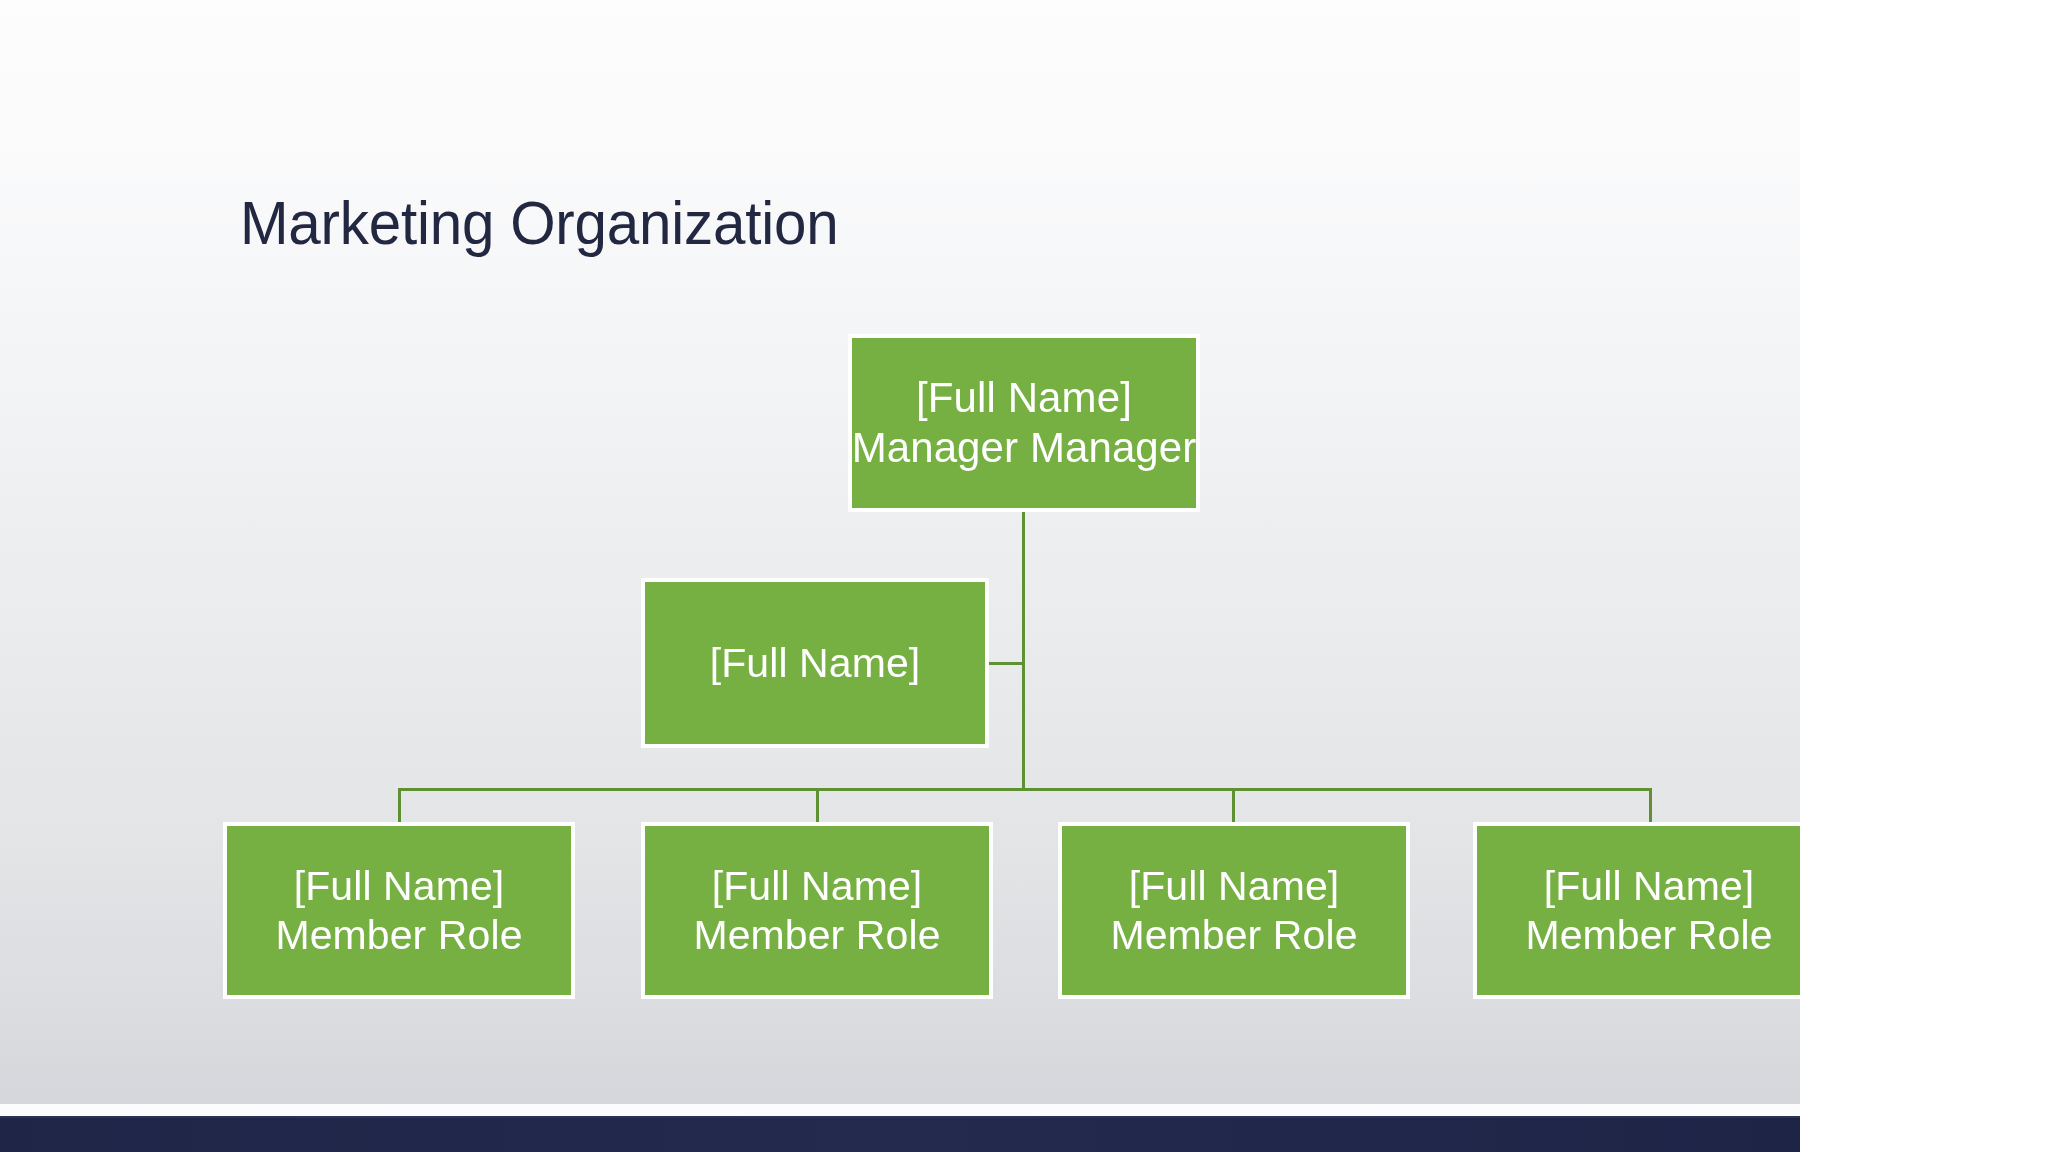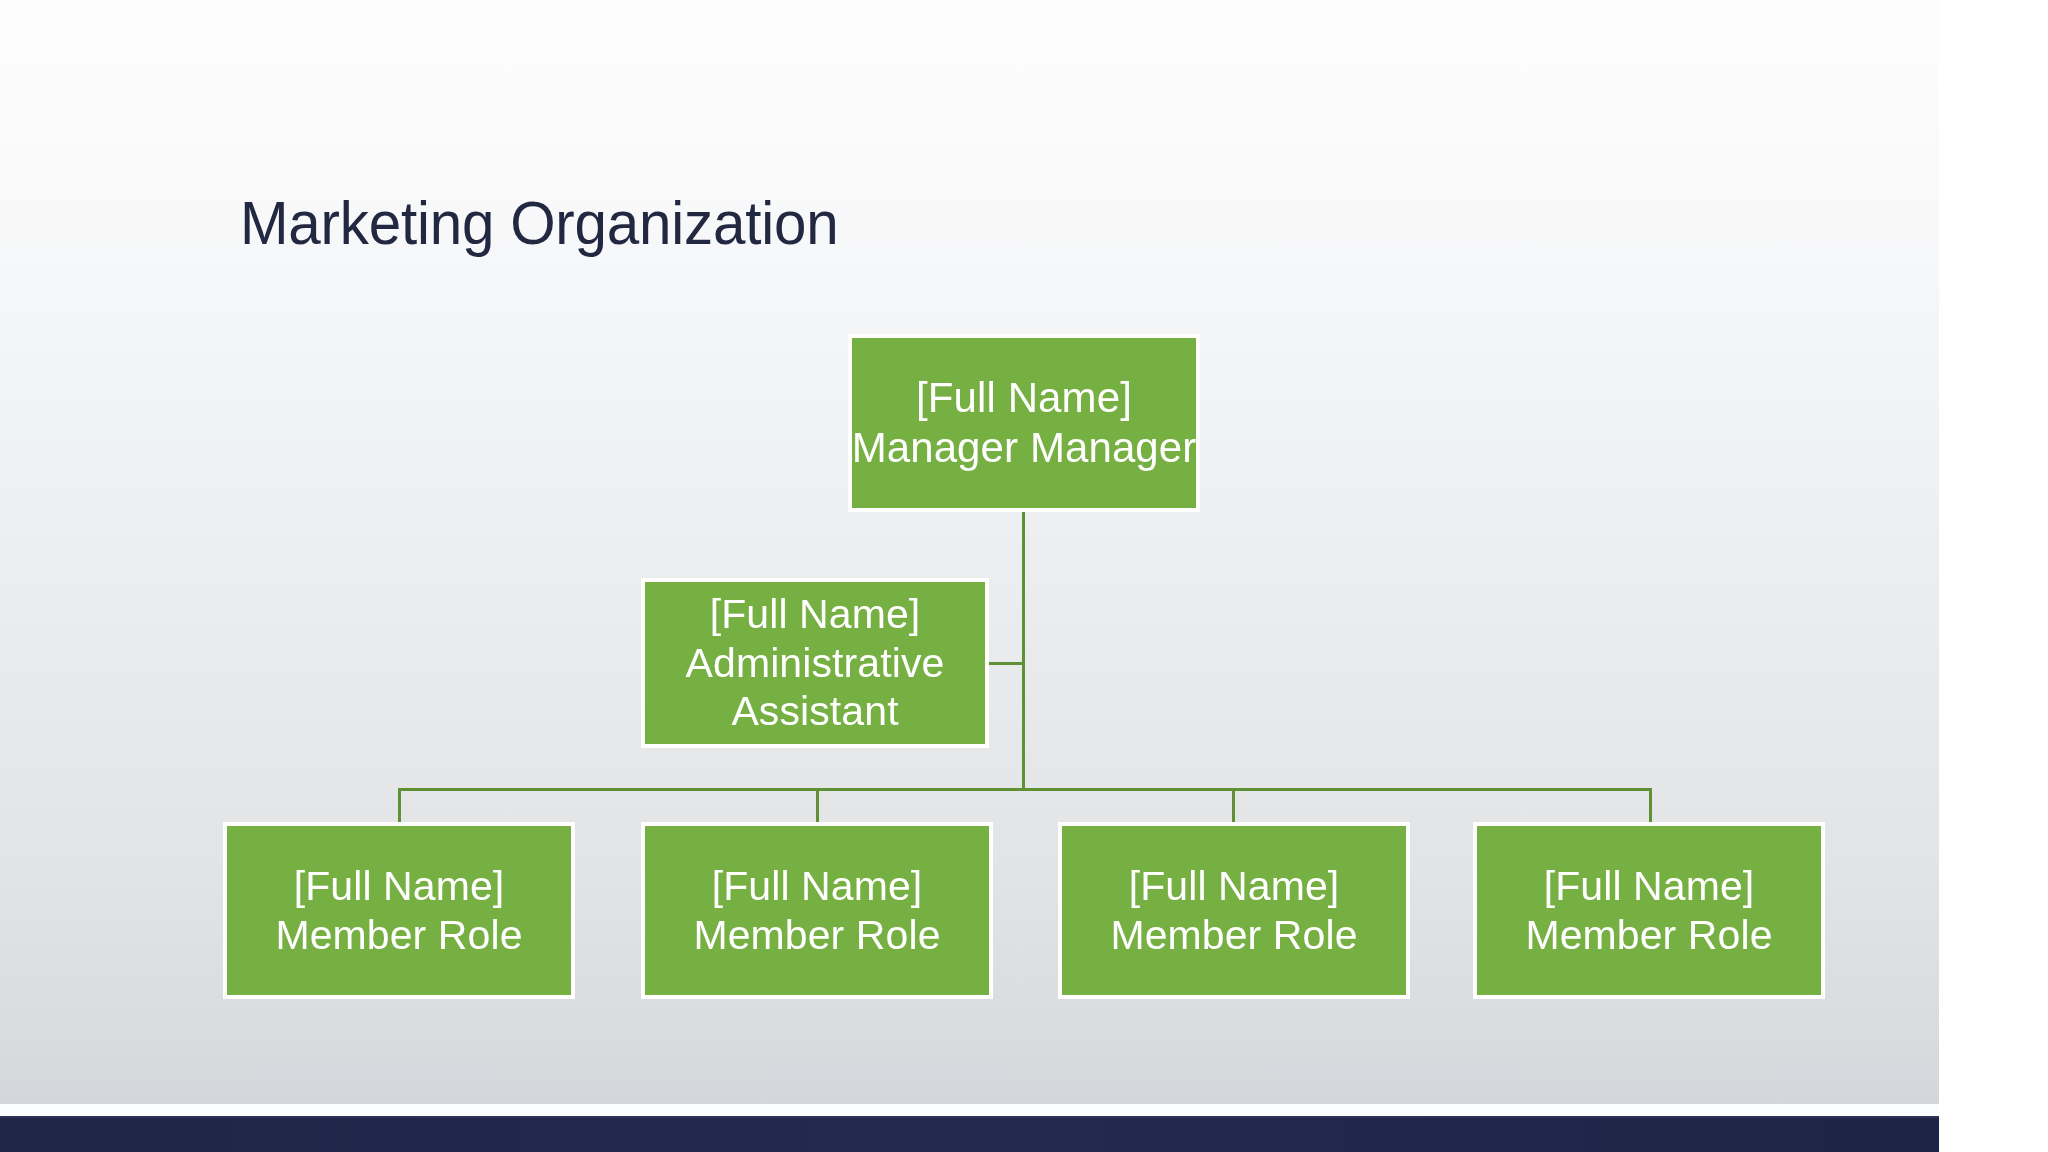--- a/index.html
+++ b/index.html
@@ -2,21 +2,21 @@
 <html><head>
 <meta charset="utf-8">
 <style>
   html, body {
     margin: 0;
     padding: 0;
     background: #ffffff;
   }
   #slide {
     position: relative;
-    width: 1939px;
+    width: 1800px;
     height: 1152px;
     overflow: hidden;
     background: linear-gradient(to bottom,
         #fdfdfe 0%,
         #fbfbfc 10%,
         #f6f7f8 24%,
         #eef0f1 42%,
         #e8eaeb 58%,
         #e2e4e6 74%,
         #d9dbdf 90%,
@@ -135,21 +135,20 @@
   <div class="conn conn-v" style="left:1232px; top:788px; height:36px;"></div>
   <div class="conn conn-v" style="left:1649px; top:788px; height:36px;"></div>
 
   <div class="node" id="node-pm">
     <span class="line">[Full Name]</span>
     <span class="line">Manager Manager</span>
   </div>
 
   <div class="node wrap" id="node-admin">
     <span class="line">[Full Name]</span>
-    <span class="line">Administrative Assistant</span>
   </div>
 
   <div class="node node-member" id="node-m1">
     <span class="line">[Full Name]</span>
     <span class="line">Member Role</span>
   </div>
 
   <div class="node node-member" id="node-m2">
     <span class="line">[Full Name]</span>
     <span class="line">Member Role</span>

